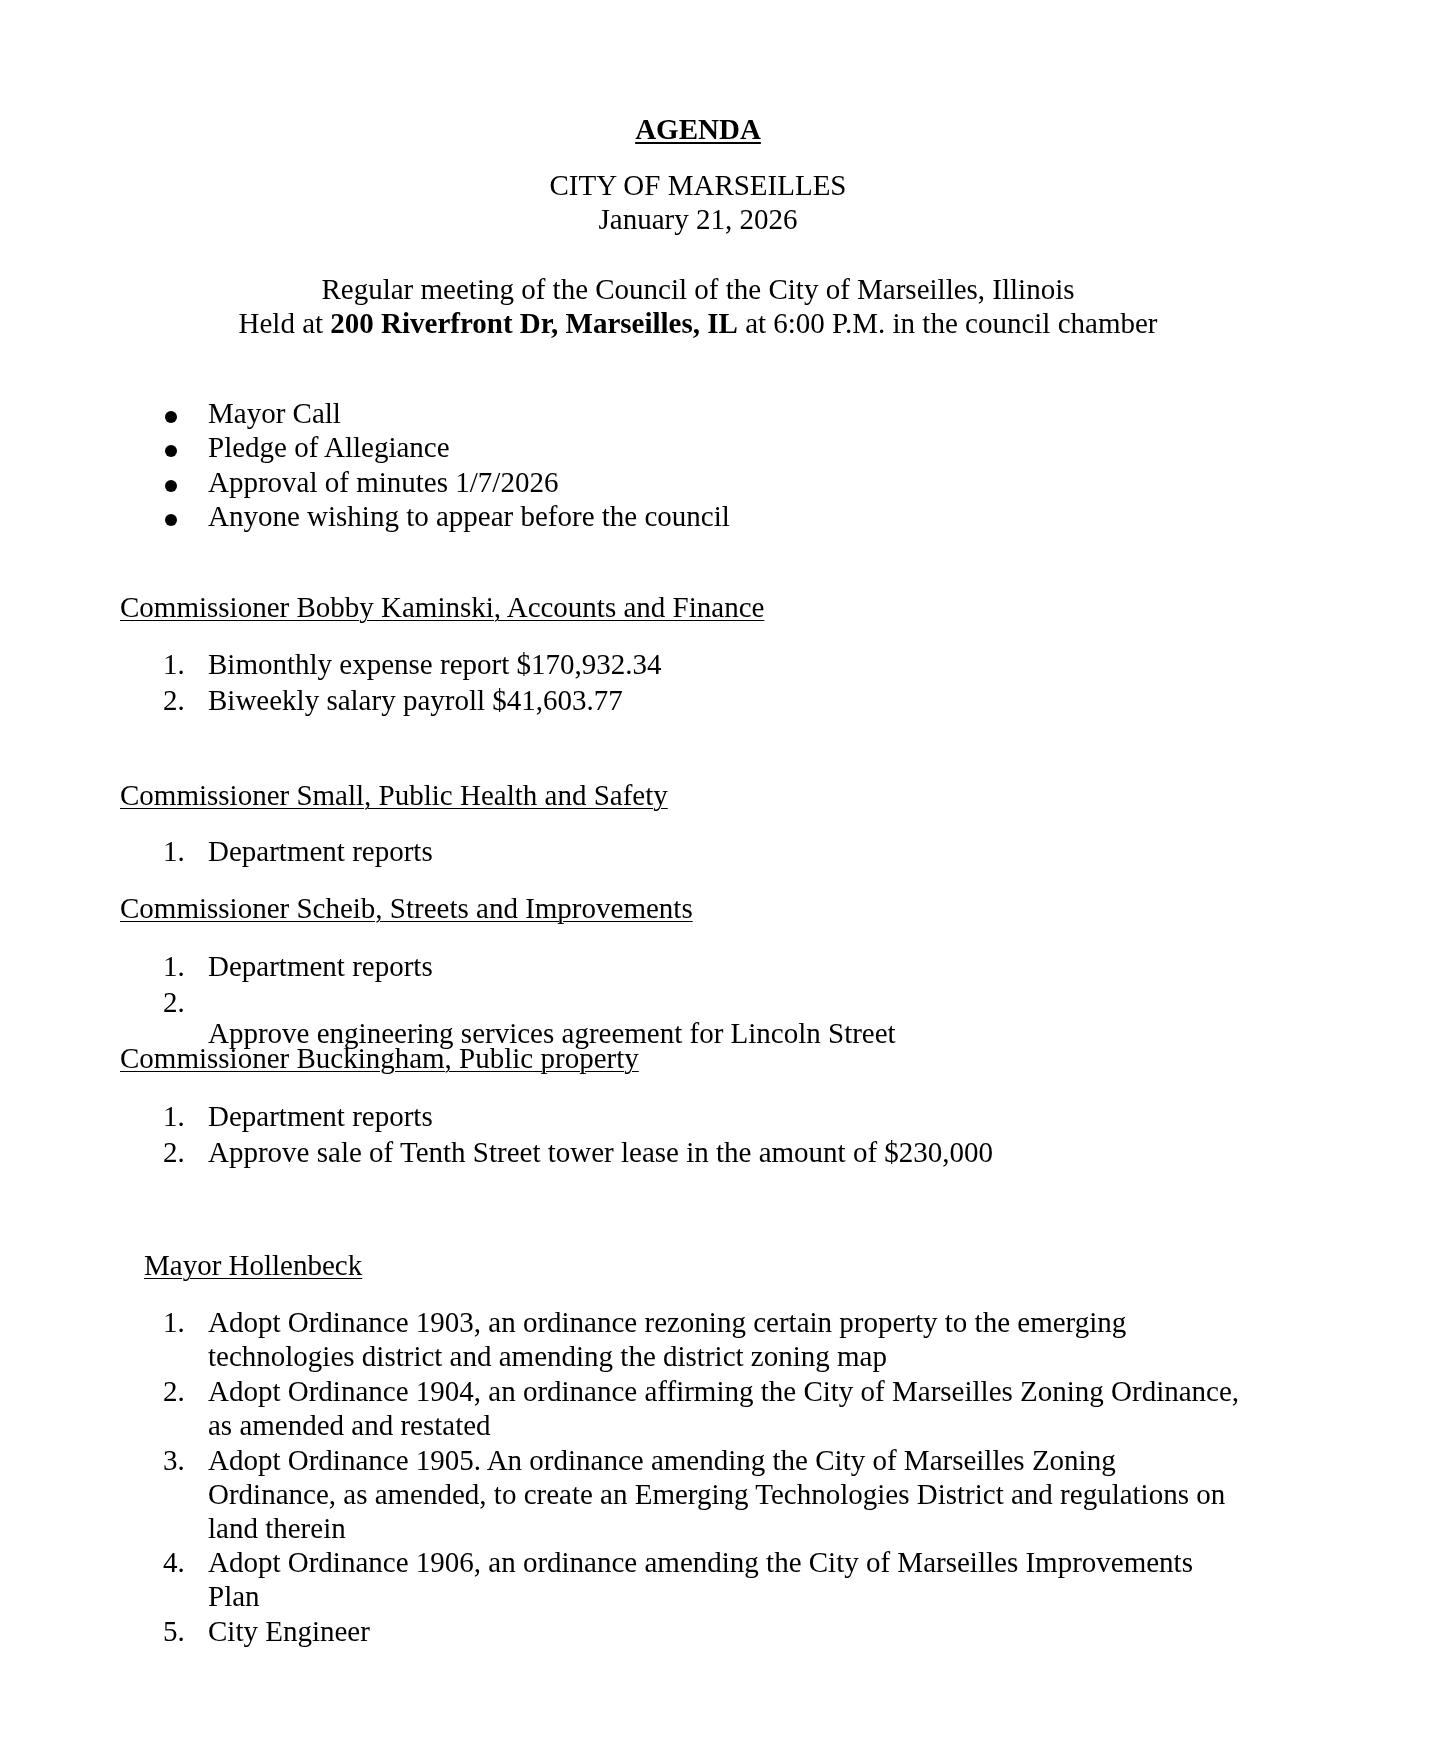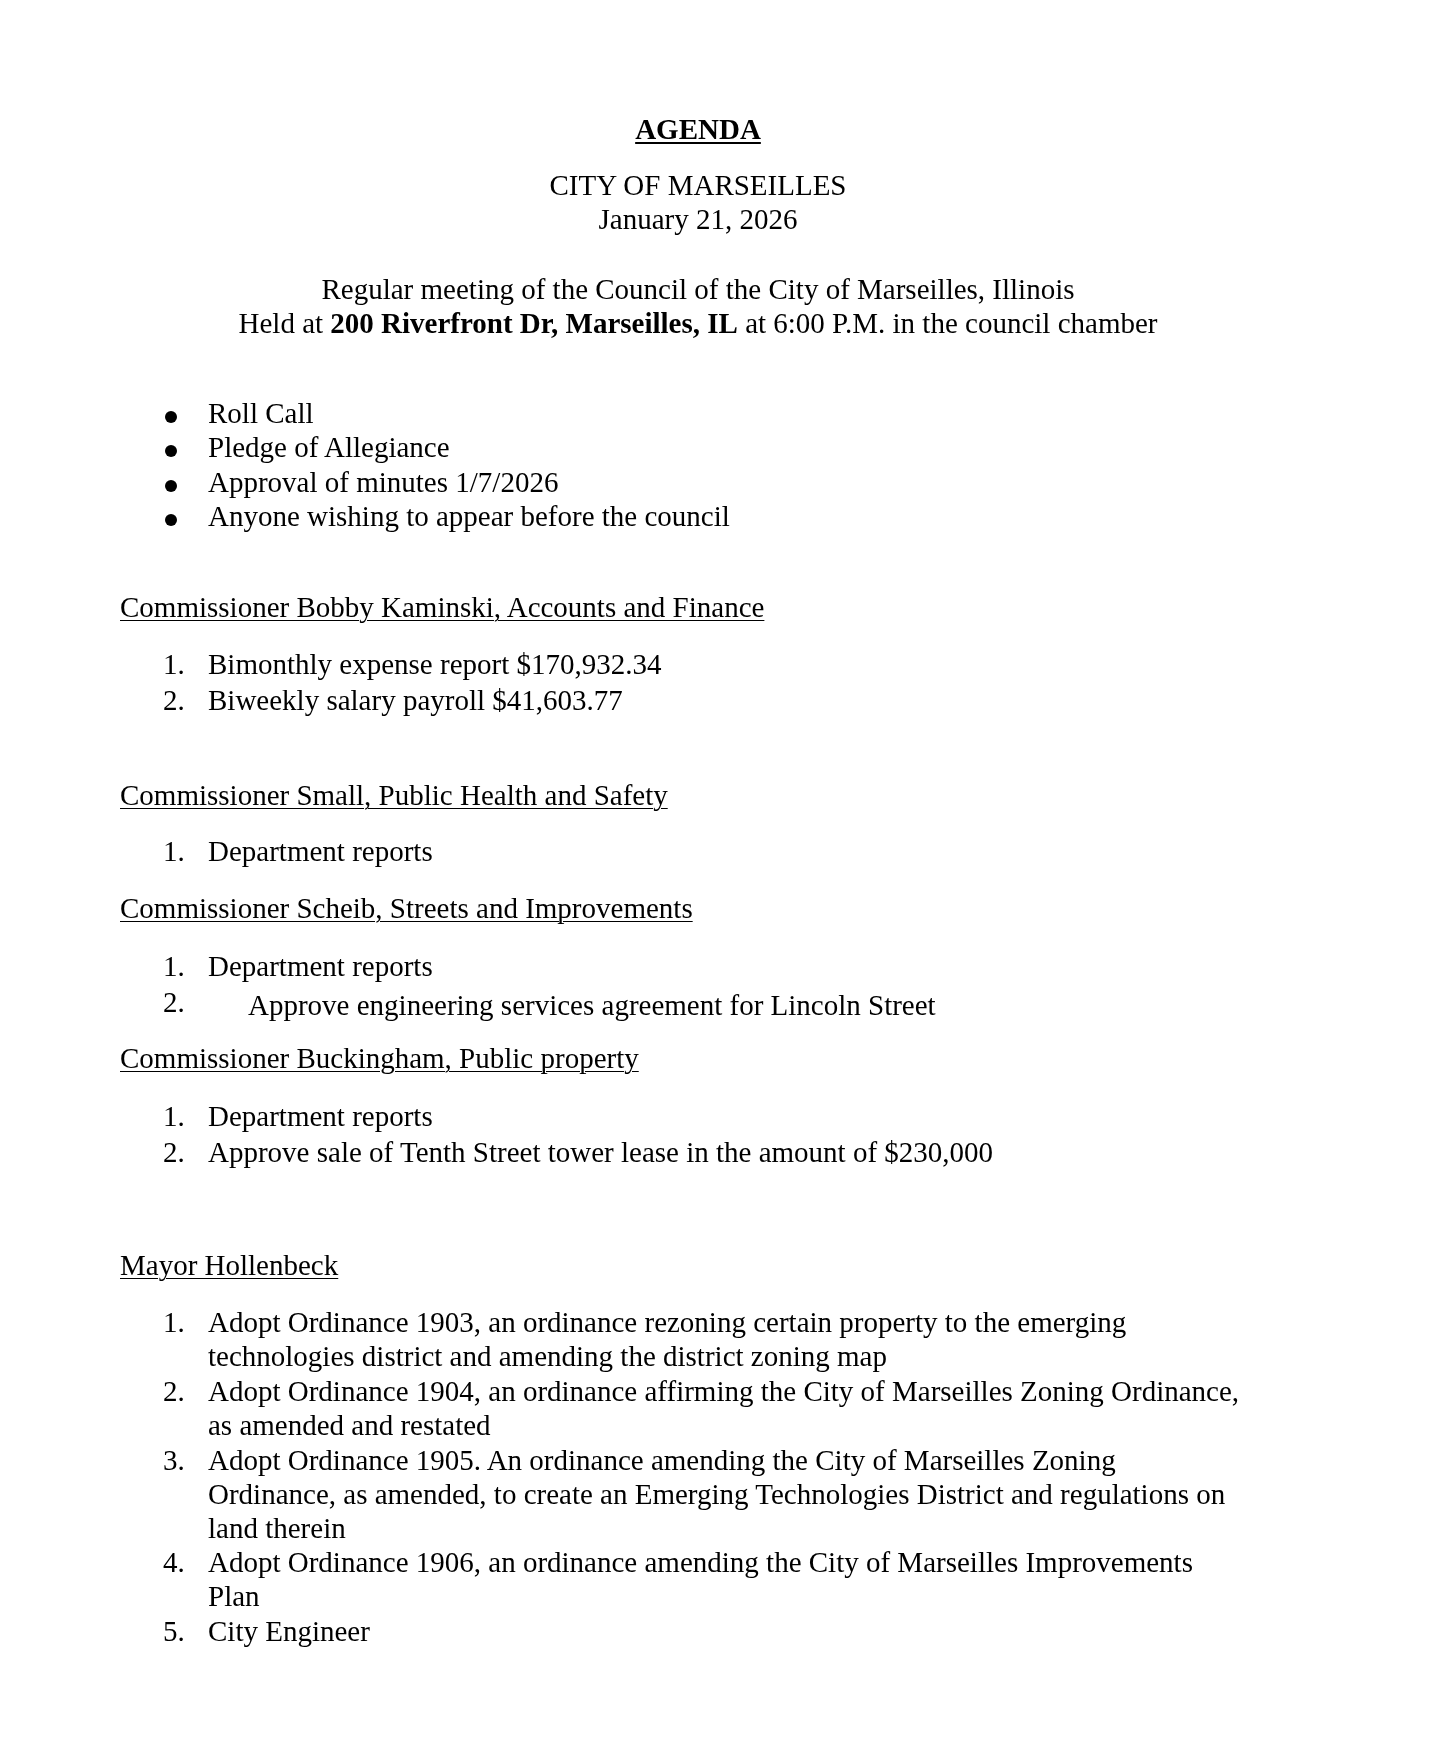--- a/index.html
+++ b/index.html
@@ -20,21 +20,21 @@
 
   <div class="line center title" style="top:112px;">AGENDA</div>
   <div class="line center" style="top:168px;">CITY OF MARSEILLES</div>
   <div class="line center" style="top:202px;">January 21, 2026</div>
   <div class="line center" style="top:272px;">Regular meeting of the Council of the City of Marseilles, Illinois</div>
   <div class="line center" style="top:306px;"><span>Held at </span><b>200 Riverfront Dr, Marseilles, IL</b><span> at 6:00 P.M. in the council chamber</span></div>
 
   <div>
     <div>
       <span class="bullet-dot" style="top:411px;"></span>
-      <span class="txt" style="top:396px;">Roll Call</span>
+      <span class="txt" style="top:396px;">Mayor Call</span>
     </div>
     <div>
       <span class="bullet-dot" style="top:445px;"></span>
       <span class="txt" style="top:430px;">Pledge of Allegiance</span>
     </div>
     <div>
       <span class="bullet-dot" style="top:480px;"></span>
       <span class="txt" style="top:465px;">Approval of minutes 1/7/2026</span>
     </div>
     <div>
@@ -55,33 +55,33 @@
     <div class="line heading" style="top:778px;">Commissioner Small, Public Health and Safety</div>
     <span class="num" style="top:834px;">1.</span>
     <span class="txt" style="top:834px;">Department reports</span>
   </div>
 
   <div>
     <div class="line heading" style="top:891px;">Commissioner Scheib, Streets and Improvements</div>
     <span class="num" style="top:949px;">1.</span>
     <span class="txt" style="top:949px;">Department reports</span>
     <span class="num" style="top:985px;">2.</span>
-    <span class="txt" style="top:988px;margin-left:40px;">Approve engineering services agreement for Lincoln Street</span>
+    <span class="txt" style="top:1016px;">Approve engineering services agreement for Lincoln Street</span>
   </div>
 
   <div>
     <div class="line heading" style="top:1041px;">Commissioner Buckingham, Public property</div>
     <span class="num" style="top:1099px;">1.</span>
     <span class="txt" style="top:1099px;">Department reports</span>
     <span class="num" style="top:1135px;">2.</span>
     <span class="txt" style="top:1135px;">Approve sale of Tenth Street tower lease in the amount of $230,000</span>
   </div>
 
   <div>
-    <div class="line heading" style="top:1248px;">Mayor Hollenbeck</div>
+    <div class="line heading" style="top:1248px;margin-left:24px;">Mayor Hollenbeck</div>
 
     <span class="num" style="top:1305px;">1.</span>
     <span class="txt" style="top:1305px;">Adopt Ordinance 1903, an ordinance rezoning certain property to the emerging</span>
     <span class="txt" style="top:1339px;">technologies district and amending the district zoning map</span>
 
     <span class="num" style="top:1374px;">2.</span>
     <span class="txt" style="top:1374px;">Adopt Ordinance 1904, an ordinance affirming the City of Marseilles Zoning Ordinance,</span>
     <span class="txt" style="top:1408px;">as amended and restated</span>
 
     <span class="num" style="top:1443px;">3.</span>

